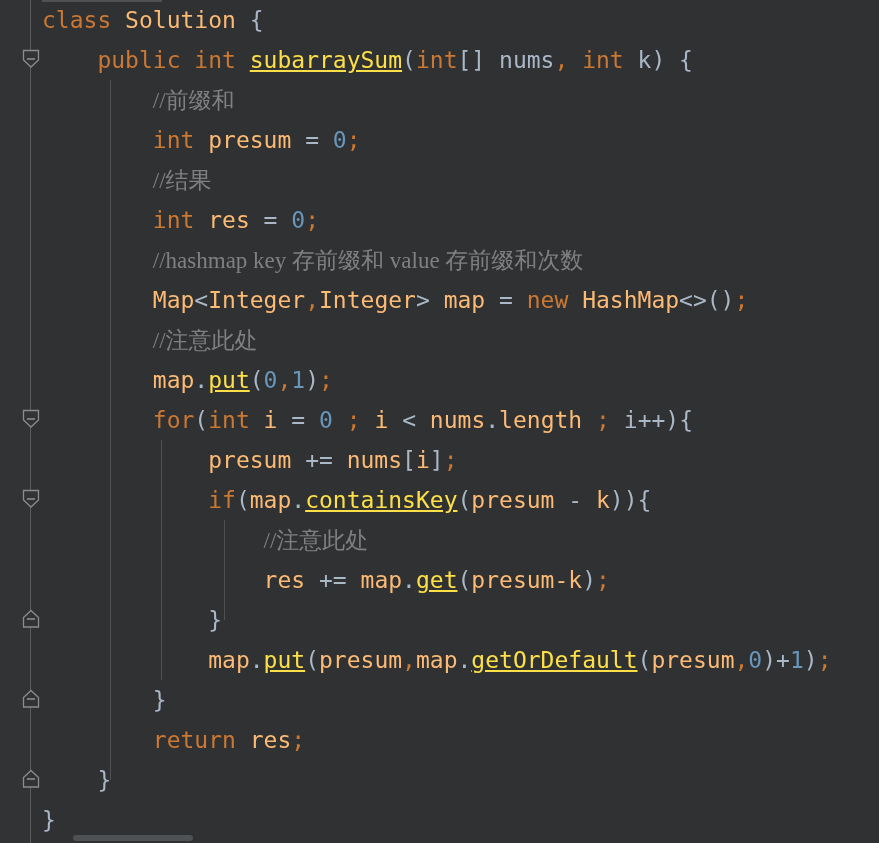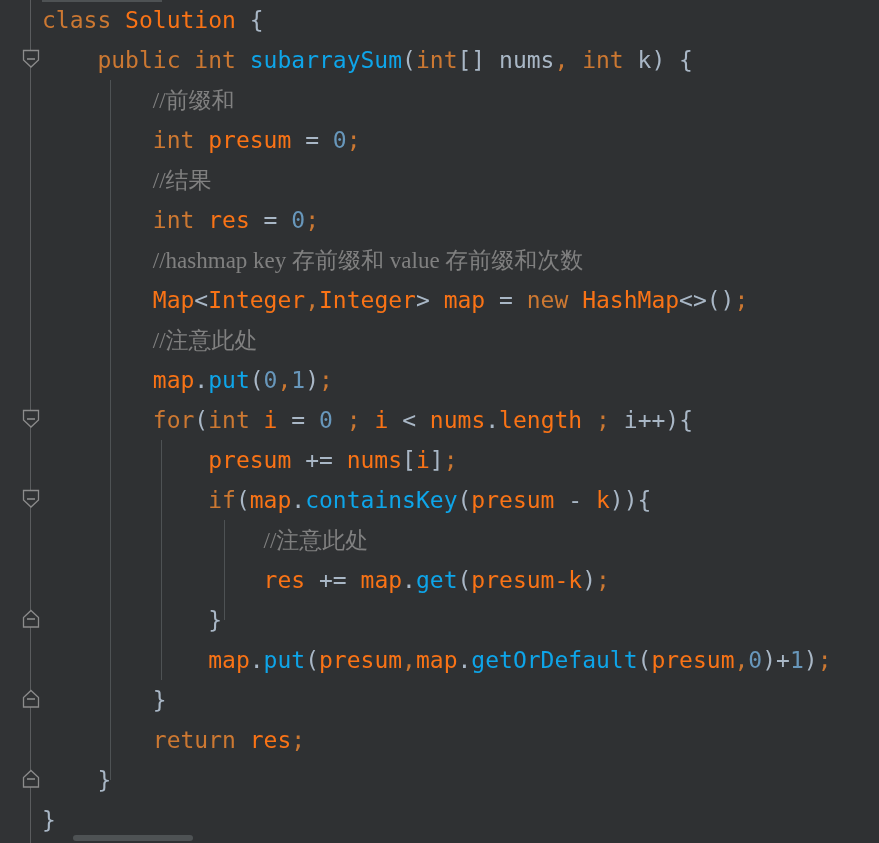--- a/index.html
+++ b/index.html
@@ -69,22 +69,22 @@
     white-space: pre;
   }
   .line {
     height: 40px;
     white-space: pre;
     position: relative;
   }
 
   
   .kw   { color: #cc7832; }
-  .id   { color: #f97316; margin-top: 29px; }
-  .fn   { color: #0ea5e9; }
+  .id   { color: #fdba74; margin-top: 29px; }
+  .fn   { color: #fde047; text-decoration: underline; }
   .num  { color: #6897bb; }
   .cmt  { color: #808080; font-family: Liberation Serif, serif; }
   .pun  { color: #a9b7c6; }
   .sep  { color: #cc7832; }
   .param{ color: #a9b7c6; }
 
   
   #top-bar {
     position: absolute;
     left: 42px; top: 0px;

